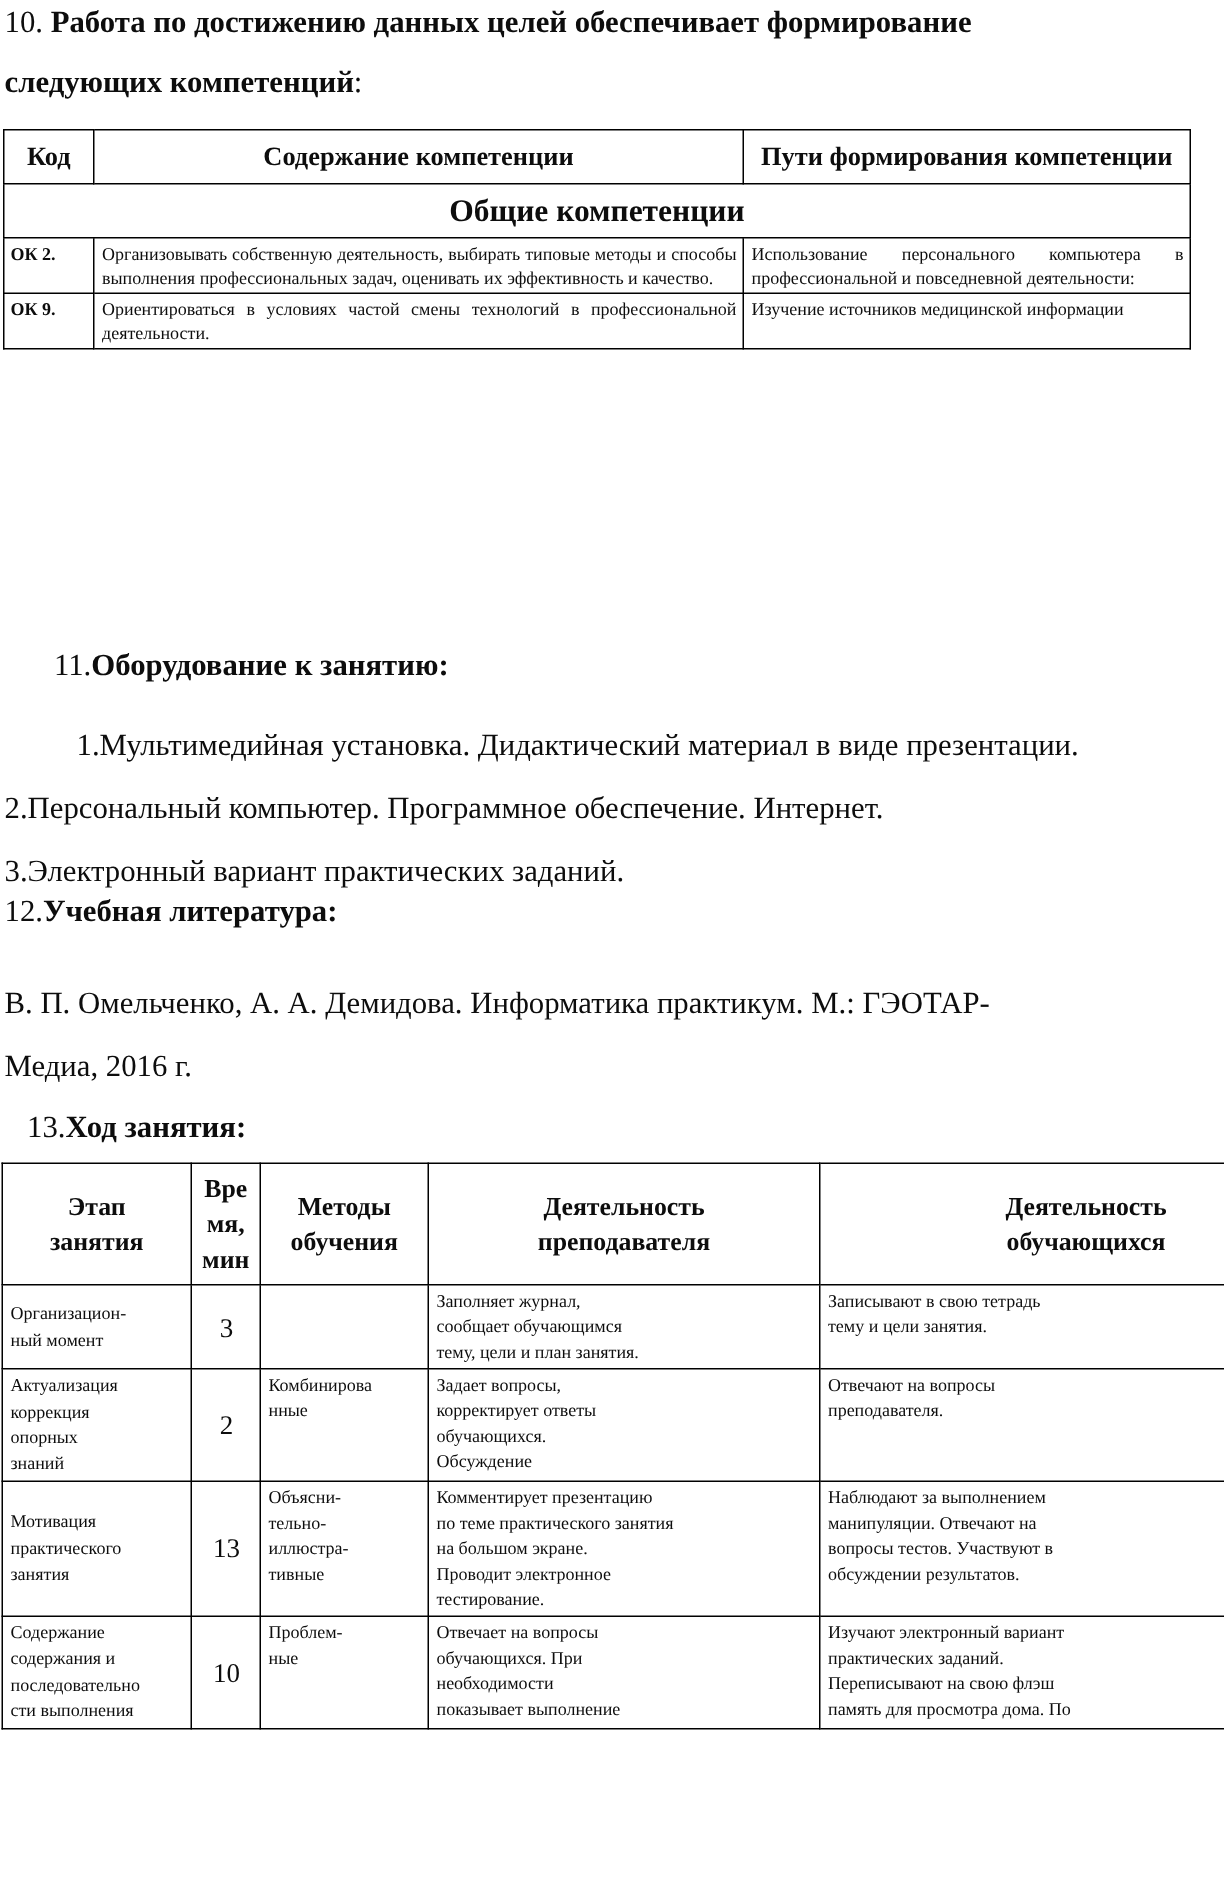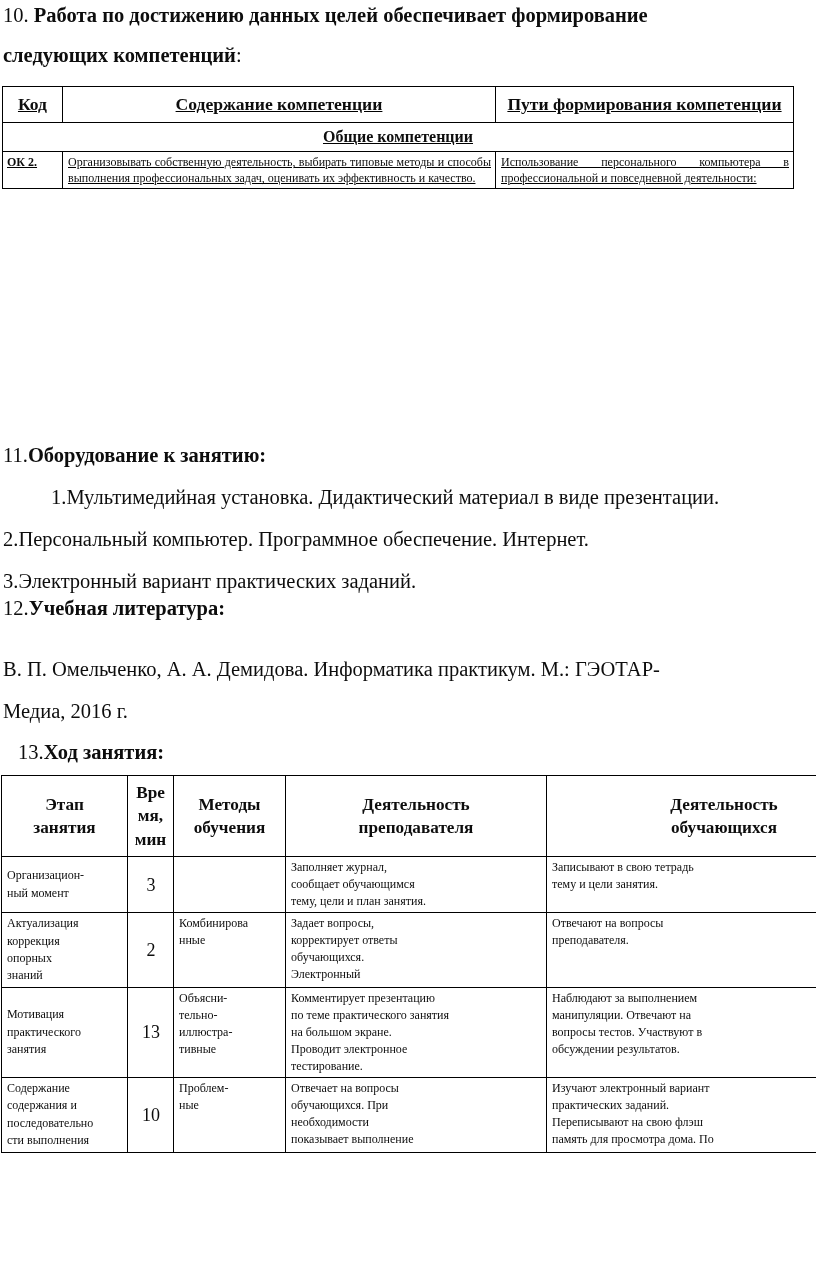--- a/index.html
+++ b/index.html
@@ -52,41 +52,40 @@
     line-height: 1.34;
     color: #0d0d0d;
   }
 
   
   #competency-table {
     position: absolute;
     left: 2px;
     top: 86px;
     width: 791px;
-    text-decoration: underline;
   }
   #competency-table th {
     text-align: center;
     font-weight: bold;
     vertical-align: middle;
     font-size: 17.6px;
     line-height: 1.3;
     padding: 6px 4px;
   }
   #competency-table td.code {
     text-align: left;
     font-weight: bold;
     white-space: nowrap;
     padding-left: 4px;
     padding-right: 2px;
   }
   #competency-table td.grp {
     text-align: center;
     font-weight: bold;
-    font-size: 16px;
+    font-size: 21px;
     padding: 3px 4px 4px;
   }
   #competency-table td.just {
     text-align: justify;
     text-align-last: left;
   }
   #competency-table td.ways {
     text-align: justify;
     text-align-last: left;
   }
@@ -158,24 +157,29 @@
     </thead>
     <tbody>
       <tr>
         <td class="grp" colspan="3">Общие компетенции</td>
       </tr>
       <tr>
         <td class="code">ОК 2.</td>
         <td class="just">Организовывать собственную деятельность, выбирать типовые методы и способы выполнения профессиональных задач, оценивать их эффективность и качество.</td>
         <td class="ways">Использование персонального компьютера в профессиональной и повседневной деятельности:</td>
       </tr>
+      <tr>
+        <td class="code">ОК 9.</td>
+        <td class="just">Ориентироваться в условиях частой смены технологий в профессиональной деятельности.</td>
+        <td class="ways">Изучение источников медицинской информации</td>
+      </tr>
     </tbody>
   </table>
 
-  <div class="block-heading" style="top:436px;">
+  <div class="block-heading" style="top:425px;margin-left:33px;">
     <span class="para"><span>11.</span><span class="bold">Оборудование к занятию:</span></span>
   </div>
   <div class="block-heading" style="top:478px;margin-left:48px;">
     <span class="para">1.Мультимедийная установка. Дидактический материал в виде презентации.</span>
   </div>
   <div class="block-heading" style="top:520px;">
     <span class="para">2.Персональный компьютер. Программное обеспечение. Интернет.</span>
   </div>
   <div class="block-heading" style="top:562px;">
     <span class="para">3.Электронный вариант практических заданий.</span>
@@ -257,21 +261,21 @@
         </td>
         <td class="time">2</td>
         <td class="method clip-cell">
           <div class="nowrapline">Комбинирова</div>
           <div class="nowrapline">нные</div>
         </td>
         <td class="teacher clip-cell">
           <div class="nowrapline">Задает вопросы,</div>
           <div class="nowrapline"> корректирует ответы</div>
           <div class="nowrapline">обучающихся.</div>
-          <div class="nowrapline">Электронный</div>
+          <div class="nowrapline">Обсуждение</div>
         </td>
         <td class="student clip-cell">
           <div class="nowrapline">Отвечают на вопросы</div>
           <div class="nowrapline">преподавателя.</div>
         </td>
       </tr>
 
       <tr>
         <td class="stage clip-cell">
           <div class="nowrapline">Мотивация</div>

